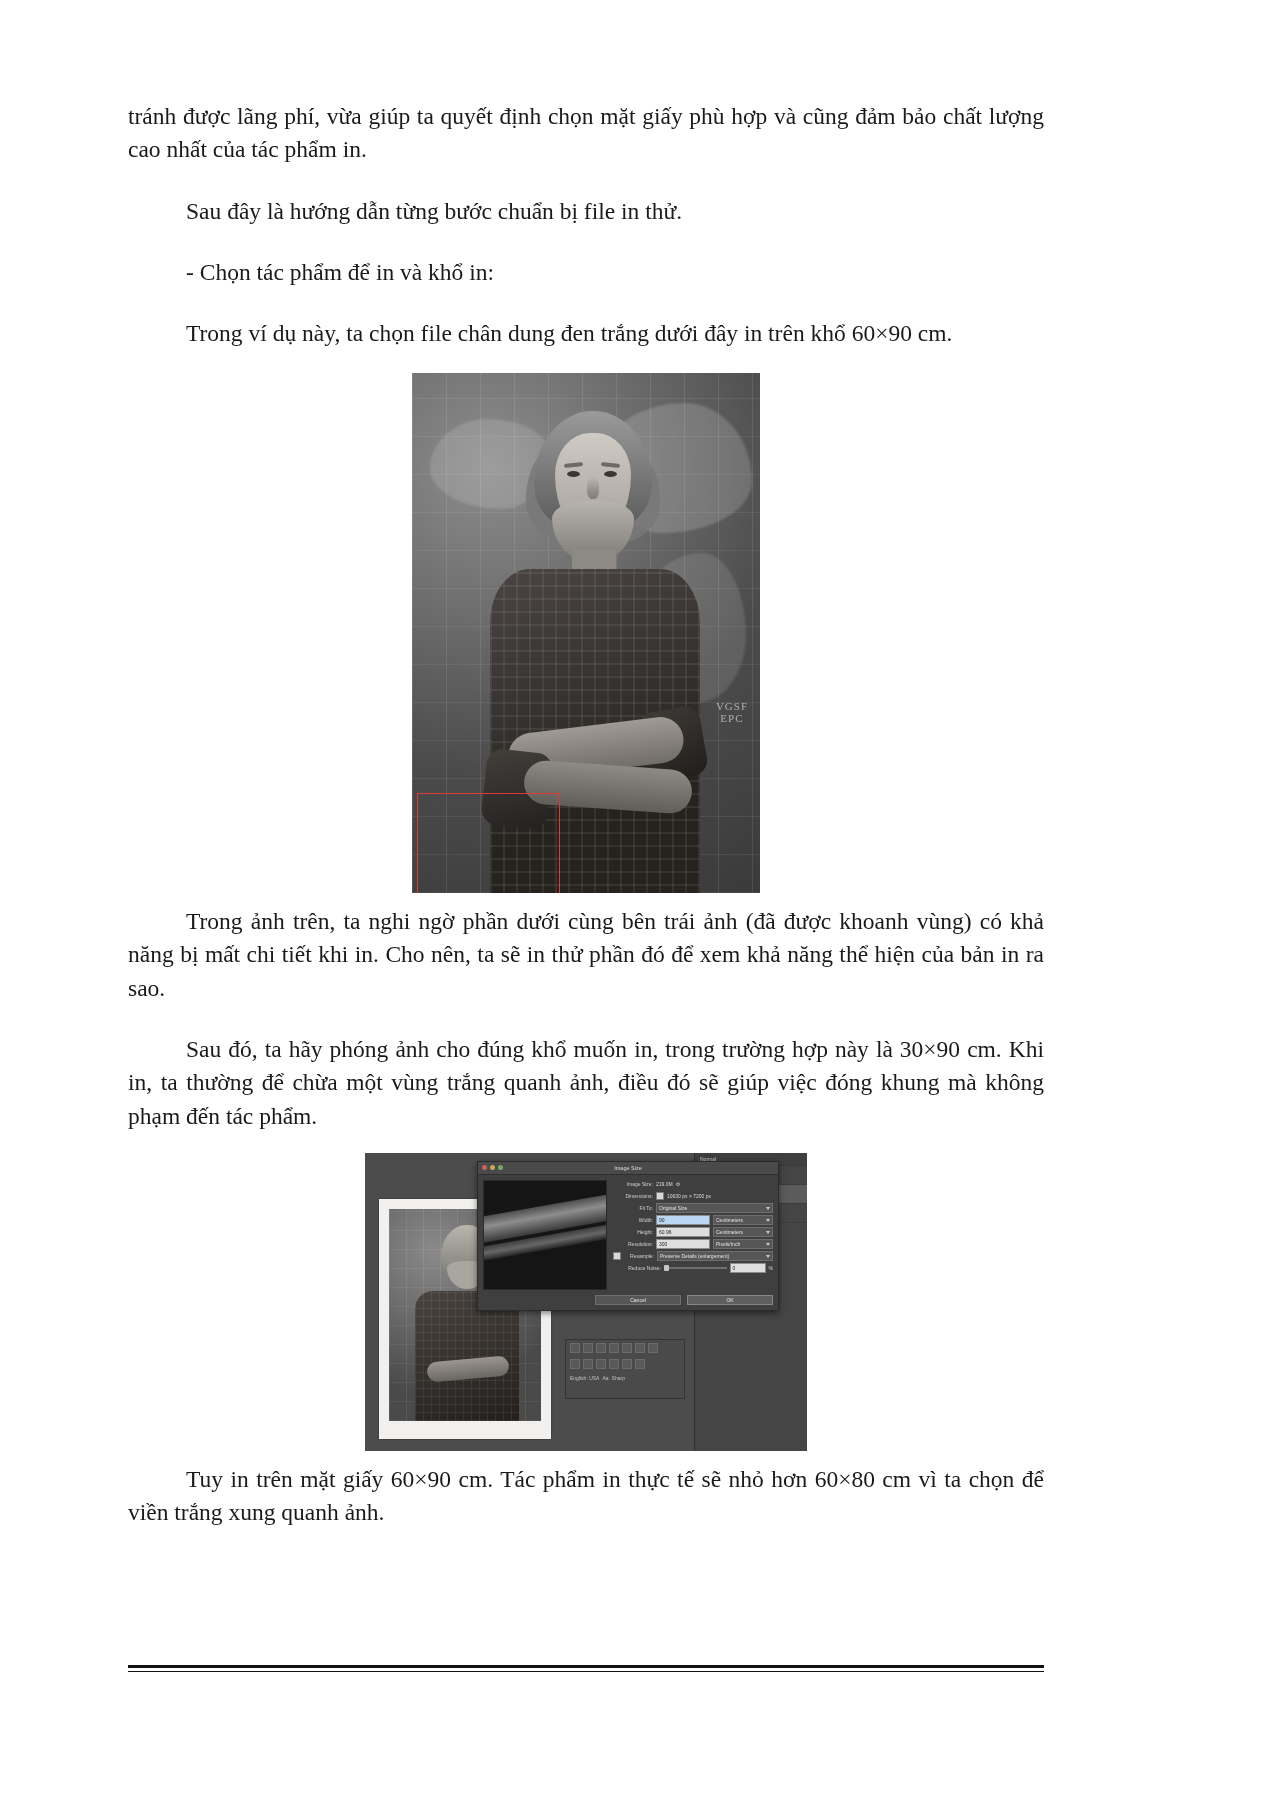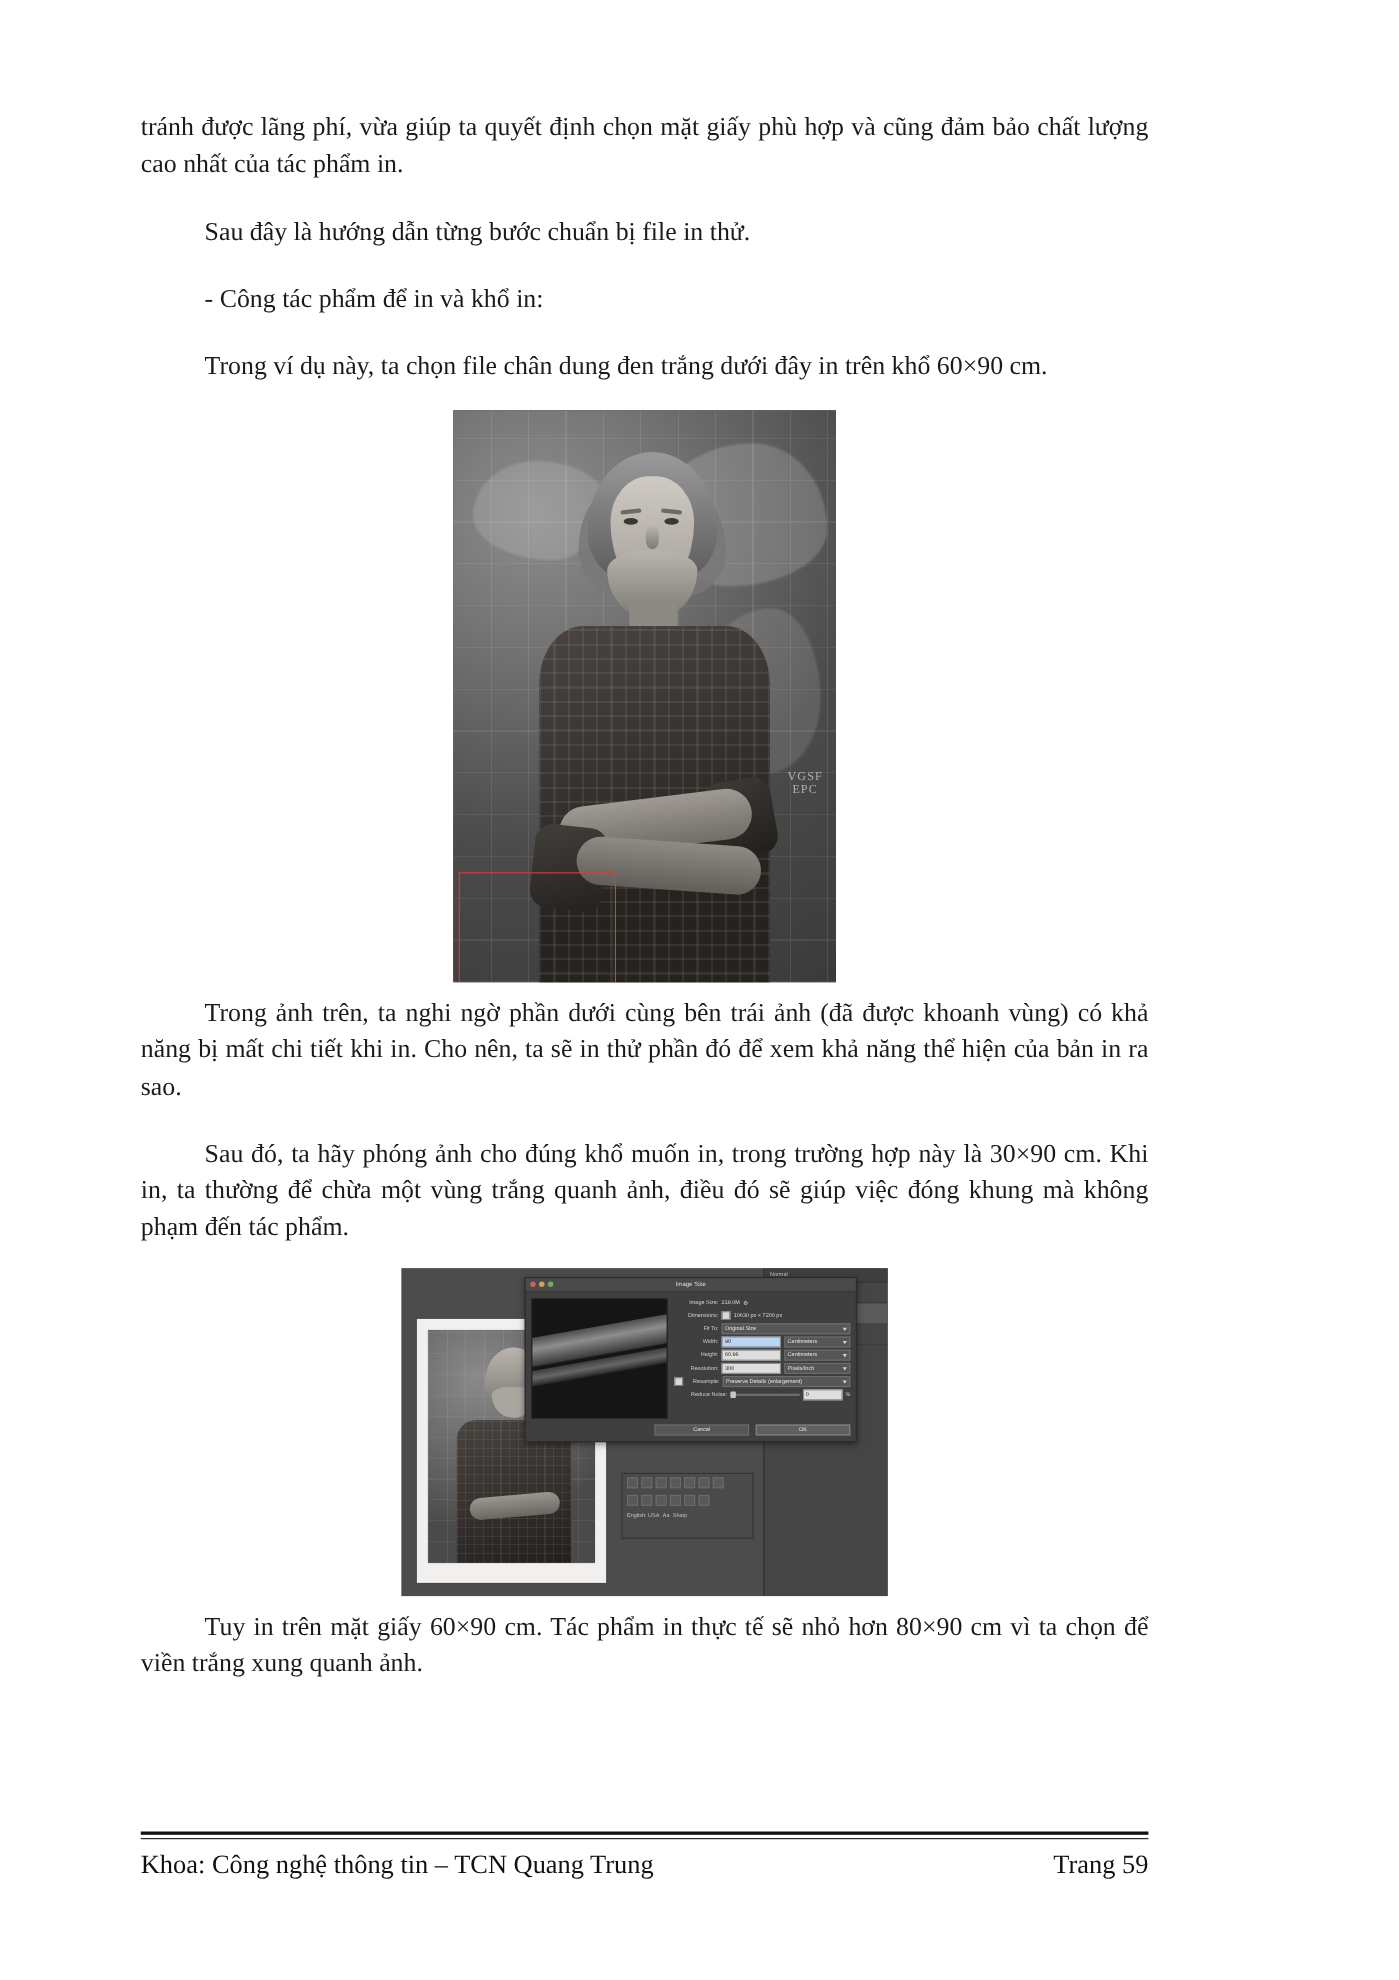--- a/index.html
+++ b/index.html
@@ -508,21 +508,21 @@
 <body>
 
 <div class="page">
 
   <div class="content">
 
     <p class="para">tránh được lãng phí, vừa giúp ta quyết định chọn mặt giấy phù hợp và cũng đảm bảo chất lượng cao nhất của tác phẩm in.</p>
 
     <p class="para indent">Sau đây là hướng dẫn từng bước chuẩn bị file in thử.</p>
 
-    <p class="para indent">- Công tác phẩm để in và khổ in:</p>
+    <p class="para indent">- Chọn tác phẩm để in và khổ in:</p>
 
     <p class="para indent">Trong ví dụ này, ta chọn file chân dung đen trắng dưới đây in trên khổ 60×90 cm.</p>
 
     <div class="photo-wrap">
       <div class="photo">
         <div class="bg"></div>
         <div class="mapgrid"></div>
         <div class="mapblob1"></div>
         <div class="mapblob2"></div>
         <div class="mapblob3"></div>
@@ -671,23 +671,19 @@
           </div>
           <div class="dlg-buttons">
             <span class="btn">Cancel</span>
             <span class="btn primary">OK</span>
           </div>
         </div>
 
       </div>
     </div>
 
-    <p class="para indent tight">Tuy in trên mặt giấy 60×90 cm. Tác phẩm in thực tế sẽ nhỏ hơn 80×90 cm vì ta chọn để viền trắng xung quanh ảnh.</p>
+    <p class="para indent tight">Tuy in trên mặt giấy 60×90 cm. Tác phẩm in thực tế sẽ nhỏ hơn 60×80 cm vì ta chọn để viền trắng xung quanh ảnh.</p>
 
   </div>
 
   <div class="footer-rule"></div>
-  <div class="footer">
-    <span>Khoa: Công nghệ thông tin – TCN Quang Trung</span>
-    <span>Trang 59</span>
-  </div>
 
 </div>
 
 </body></html>

